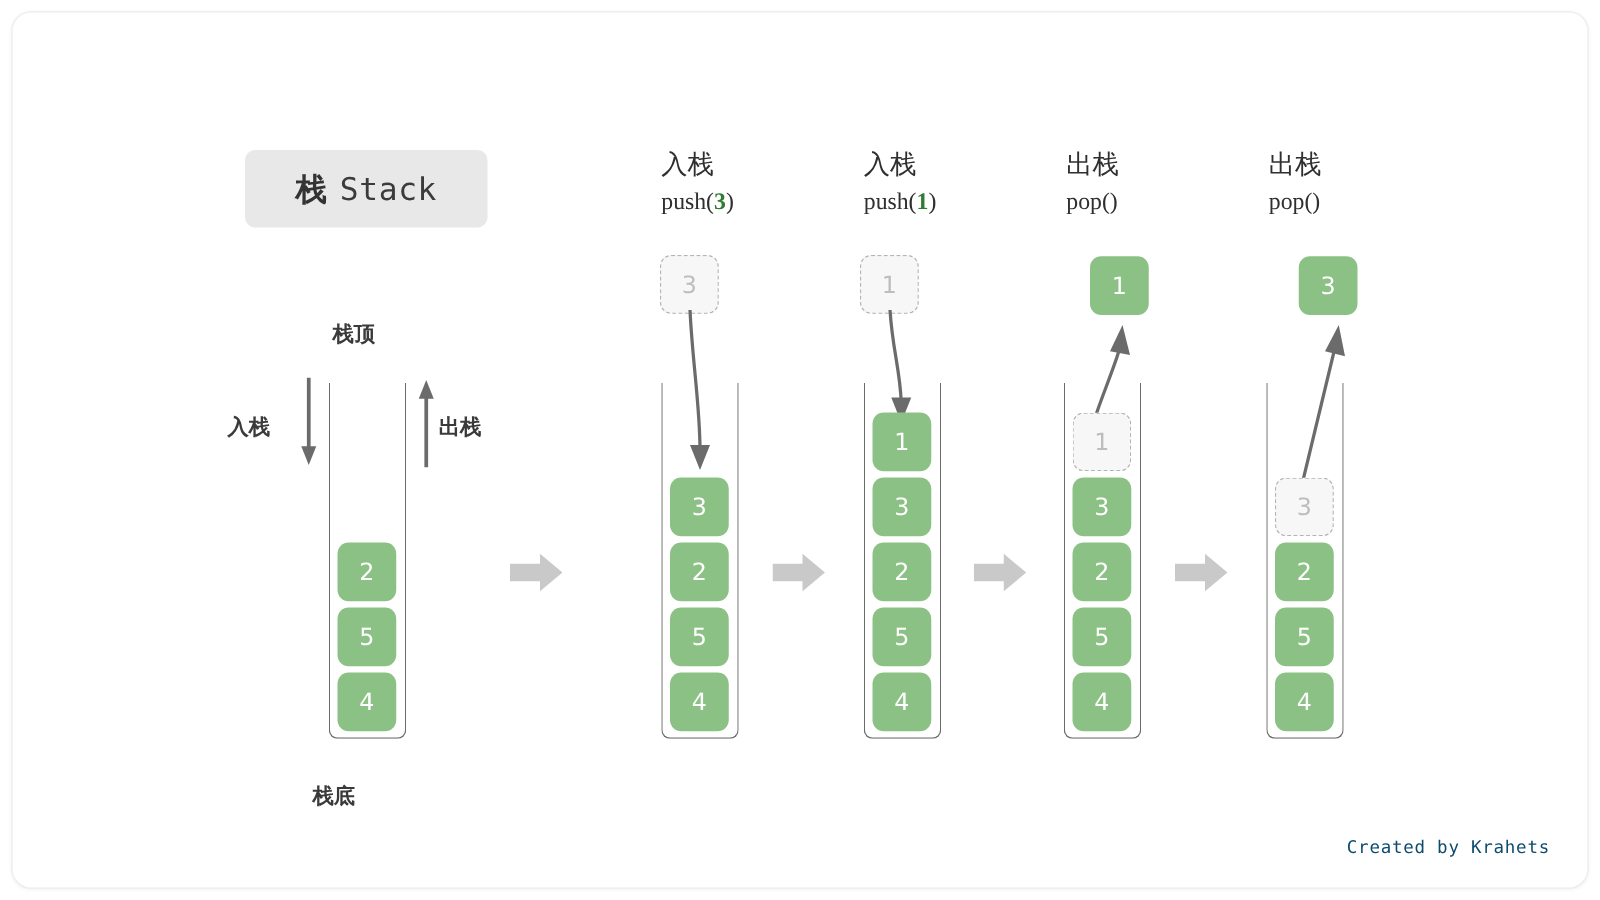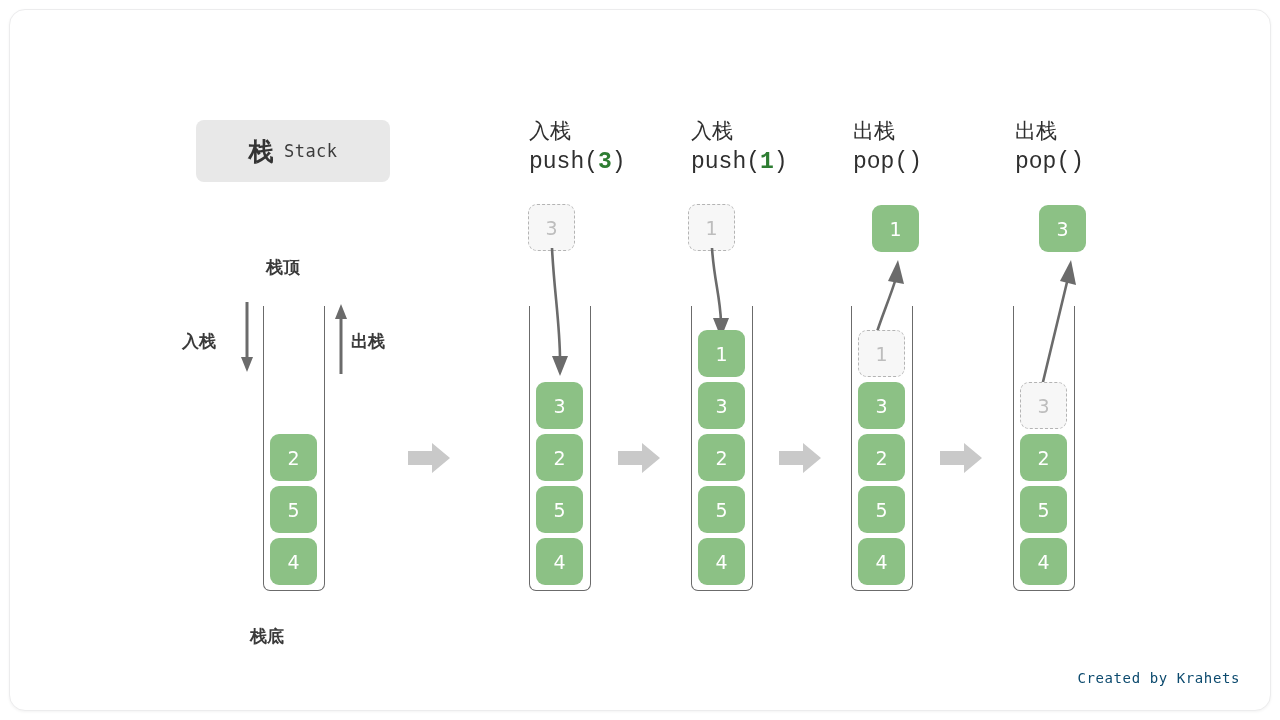--- a/index.html
+++ b/index.html
@@ -43,21 +43,21 @@
   }
   .title-pill .t-cn {
     font-family: "DejaVu Sans", sans-serif;
     font-weight: 700;
     font-size: 25px;
     color: #333333;
     letter-spacing: 0.5px;
   }
   .title-pill .t-en {
     font-family: "DejaVu Sans Mono", monospace;
-    font-size: 17px;
+    font-size: 25px;
     color: #3b3b3b;
     margin-left: 10px;
     letter-spacing: 0.5px;
   }
 
   
   .cn-label {
     position: absolute;
     font-family: "DejaVu Sans", sans-serif;
     font-weight: 700;
@@ -74,22 +74,22 @@
     text-align: left;
   }
   .col-head .line1 {
     font-family: "DejaVu Sans", sans-serif;
     font-size: 21px;
     color: #2f2f2f;
     line-height: 30px;
     white-space: nowrap;
   }
   .col-head .line2 {
-    font-family: Liberation Mono, monospace;
-    font-size: 23px;
+    font-family: Liberation Serif, serif;
+    font-size: 19px;
     color: #2f2f2f;
     line-height: 32px;
     white-space: nowrap;
   }
   .col-head .line2 .arg { color: #2e7d32; font-weight: 700; }
 
   
   .stack-box {
     position: absolute;
     box-sizing: border-box;

